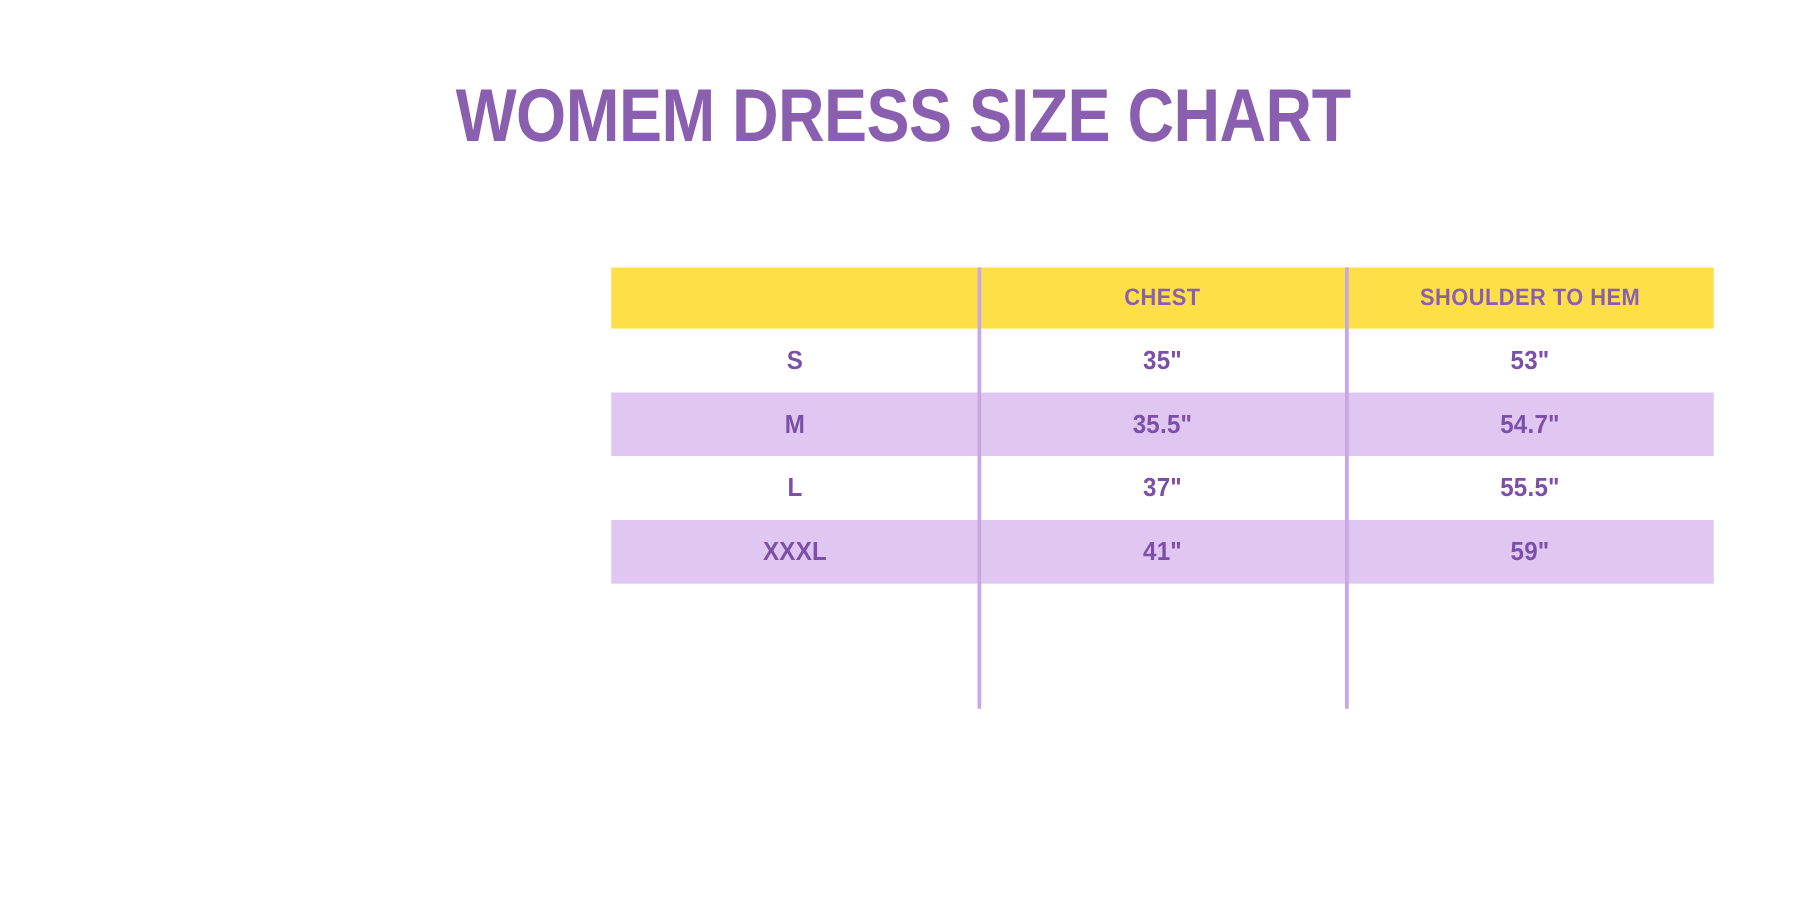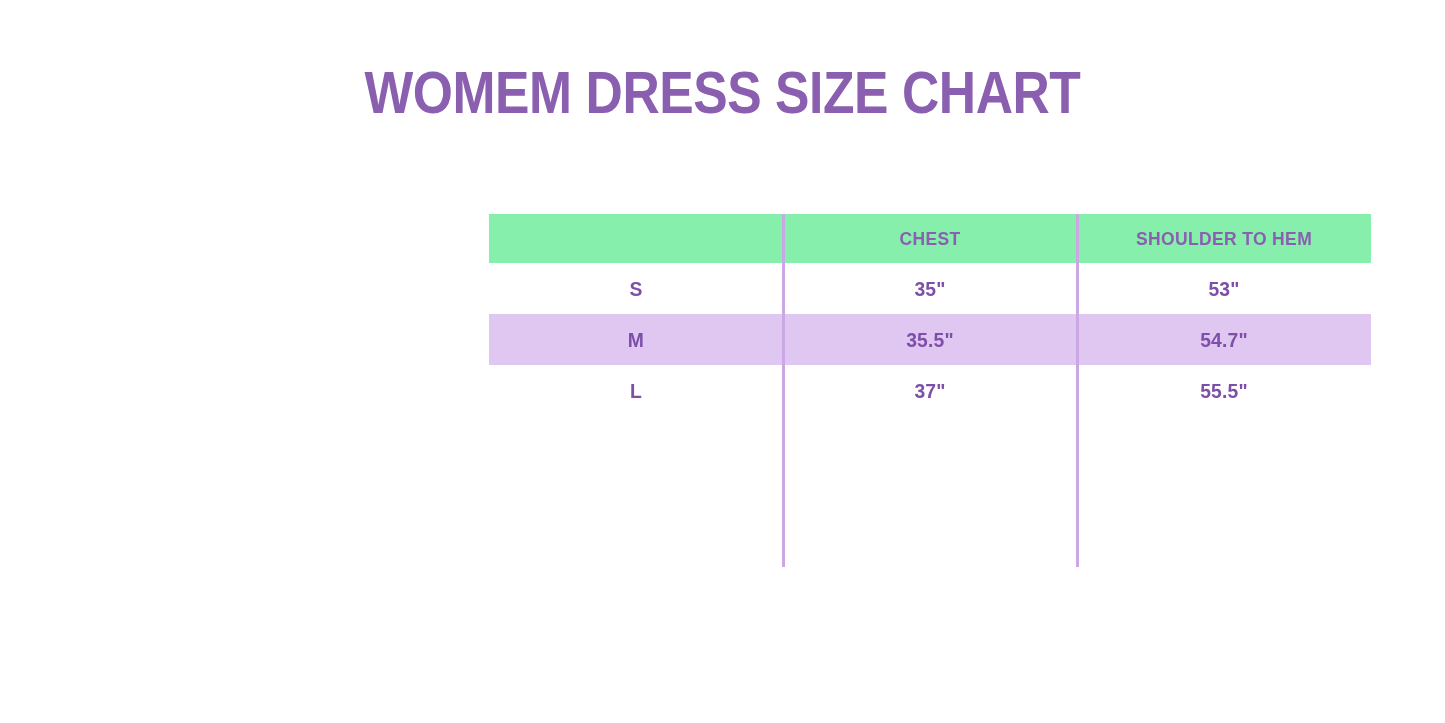--- a/index.html
+++ b/index.html
@@ -41,21 +41,21 @@
   }
 
   .trow {
     display: flex;
     width: 882px;
     position: relative;
     box-sizing: border-box;
   }
   .trow.header-row {
     height: 49px;
-    background: #86efac;
+    background: #fde047;
   }
   .trow.band-light {
     height: 51px;
     background: #ffffff;
   }
   .trow.band-dark {
     height: 51px;
     background: #DFC7F2;
   }
 
@@ -124,17 +124,22 @@
   </div>
 
   <div class="trow band-light">
     <div class="tcell">L</div>
     <div class="tcell">37"</div>
     <div class="tcell">55.5"</div>
   </div>
 
 
 
+  <div class="trow band-dark">
+    <div class="tcell">XXXL</div>
+    <div class="tcell">41"</div>
+    <div class="tcell">59"</div>
+  </div>
 
   <div id="col-divider-1"></div>
   <div id="col-divider-2"></div>
 
 </div>
 
 </body></html>

